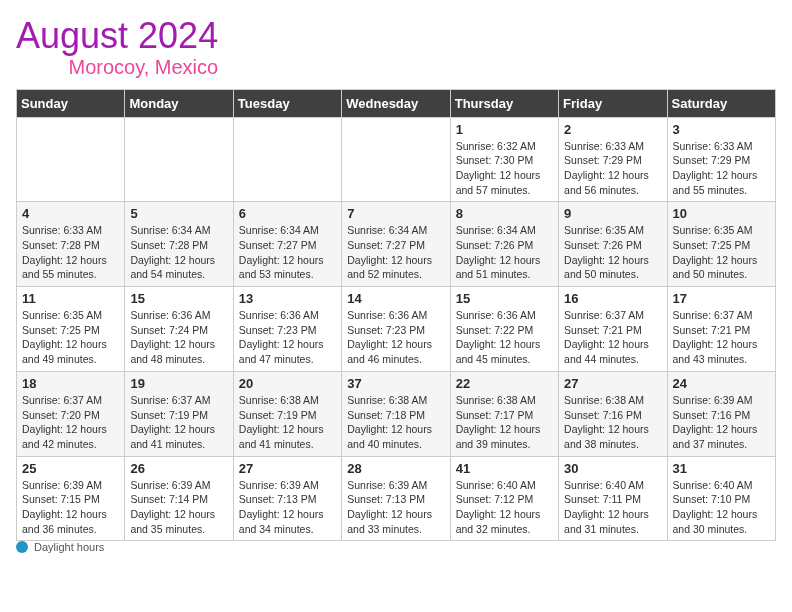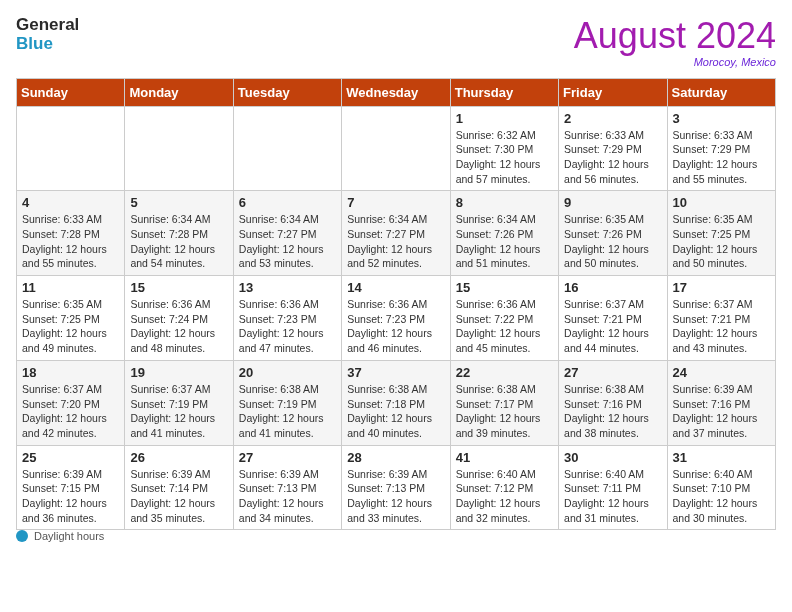--- a/index.html
+++ b/index.html
@@ -24,31 +24,30 @@
     .title-block {
       text-align: right;
     }
     .month-year {
       font-size: 36px;
       font-weight: 300;
       color: #a21caf;
       line-height: 1.1;
     }
     .location {
-      font-size: 11px;
-      color: #6d28d9;
-      font-style: italic;
+      font-size: 20px;
+      color: #ec4899;
     }
     .calendar-table {
       width: 100%;
       border-collapse: collapse;
       font-size: 11px;
     }
     .calendar-table th {
-      background-color: #c2410c;
+      background-color: #404040;
       color: #fff;
       padding: 6px 4px;
       text-align: left;
       font-size: 13px;
       font-weight: bold;
       border: 1px solid #ccc;
     }
     .calendar-table td {
       border: 1px solid #ccc;
       vertical-align: top;
@@ -87,28 +86,20 @@
       height: 12px;
       background: #2196c4;
       border-radius: 50%;
       display: inline-block;
     }
   </style>
 </head>
 <body>
 
 <div class="header">
-  <div class="logo">
-  <div style="display:flex;align-items:center;gap:2px;">
-    <div style="font-size:17px;font-weight:bold;color:#2a2a2a;line-height:1.1;">General<br><span style="color:#2196c4;">Blue</span></div>
-    <div style="margin-left:4px;margin-top:-8px;">
-      
-    </div>
-  </div>
-</div>
   <div class="title-block">
     <div class="month-year">August 2024</div>
     <div class="location">Morocoy, Mexico</div>
   </div>
 </div>
 
 <table class="calendar-table">
   <thead>
     <tr>
     <th>Sunday</th>

